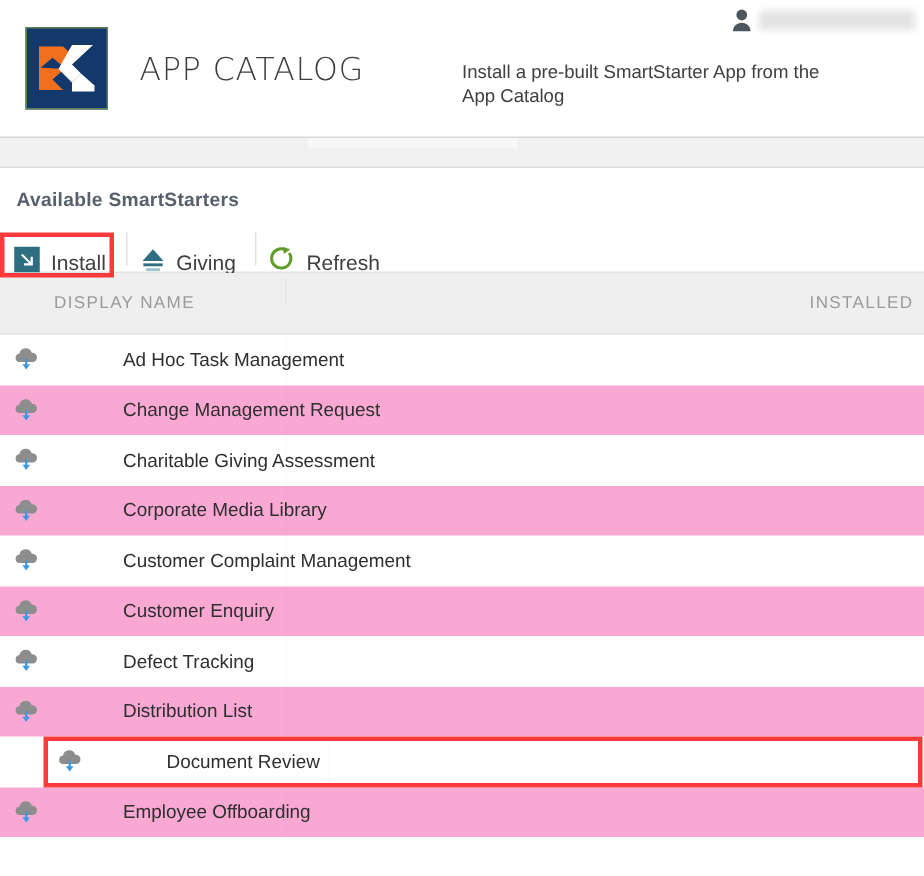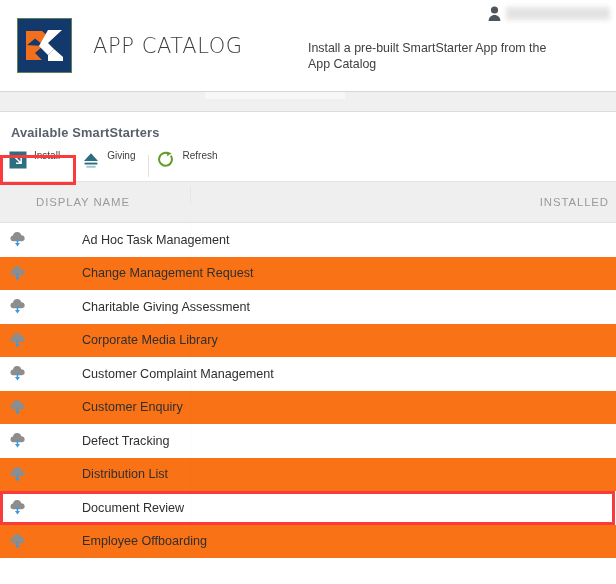--- a/index.html
+++ b/index.html
@@ -99,28 +99,28 @@
   
   .toolbar {
     position: relative;
     display: flex;
     align-items: center;
     height: 31px;
     border-bottom: 1px solid #e3e3e3;
   }
   .tb-btn {
     display: flex;
-    align-items: flex-start;
+    align-items: flex-end;
     height: 31px;
     padding: 0 13px 0 8px;
     gap: 7px;
     cursor: pointer;
     background: transparent;
     border: none;
-    font-size: 10px;
+    font-size: 14px;
     color: #404040;
     font-family: "Liberation Sans", sans-serif;
   }
   .tb-btn.first { padding-left: 9px; }
   .tb-sep {
     width: 1px; height: 22px;
     background: #e0e0e0;
   }
   .tb-icon { width: 18px; height: 18px; display: block; flex: none; }
   .tb-label { line-height: 1; }
@@ -160,22 +160,22 @@
 
   .rows { background: #ffffff; }
   .row {
     display: flex;
     align-items: center;
     height: 33.5px;
     position: relative;
     cursor: pointer;
     gap: 46px;
   }
-  .row.alt { background: #f97316; }
-  .row.highlight { background: #ffffff; }
+  .row.alt { background: #f9a8d4; }
+  .row.highlight { background: #ffffff; margin-left: 29px; }
   .row::after {
     content: "";
     position: absolute;
     left: 190px; top: 0;
     width: 1px; height: 100%;
     background: rgba(0,0,0,.015);
   }
   .row-icon {
     width: 19px; height: 19px;
     margin-left: 8px;

